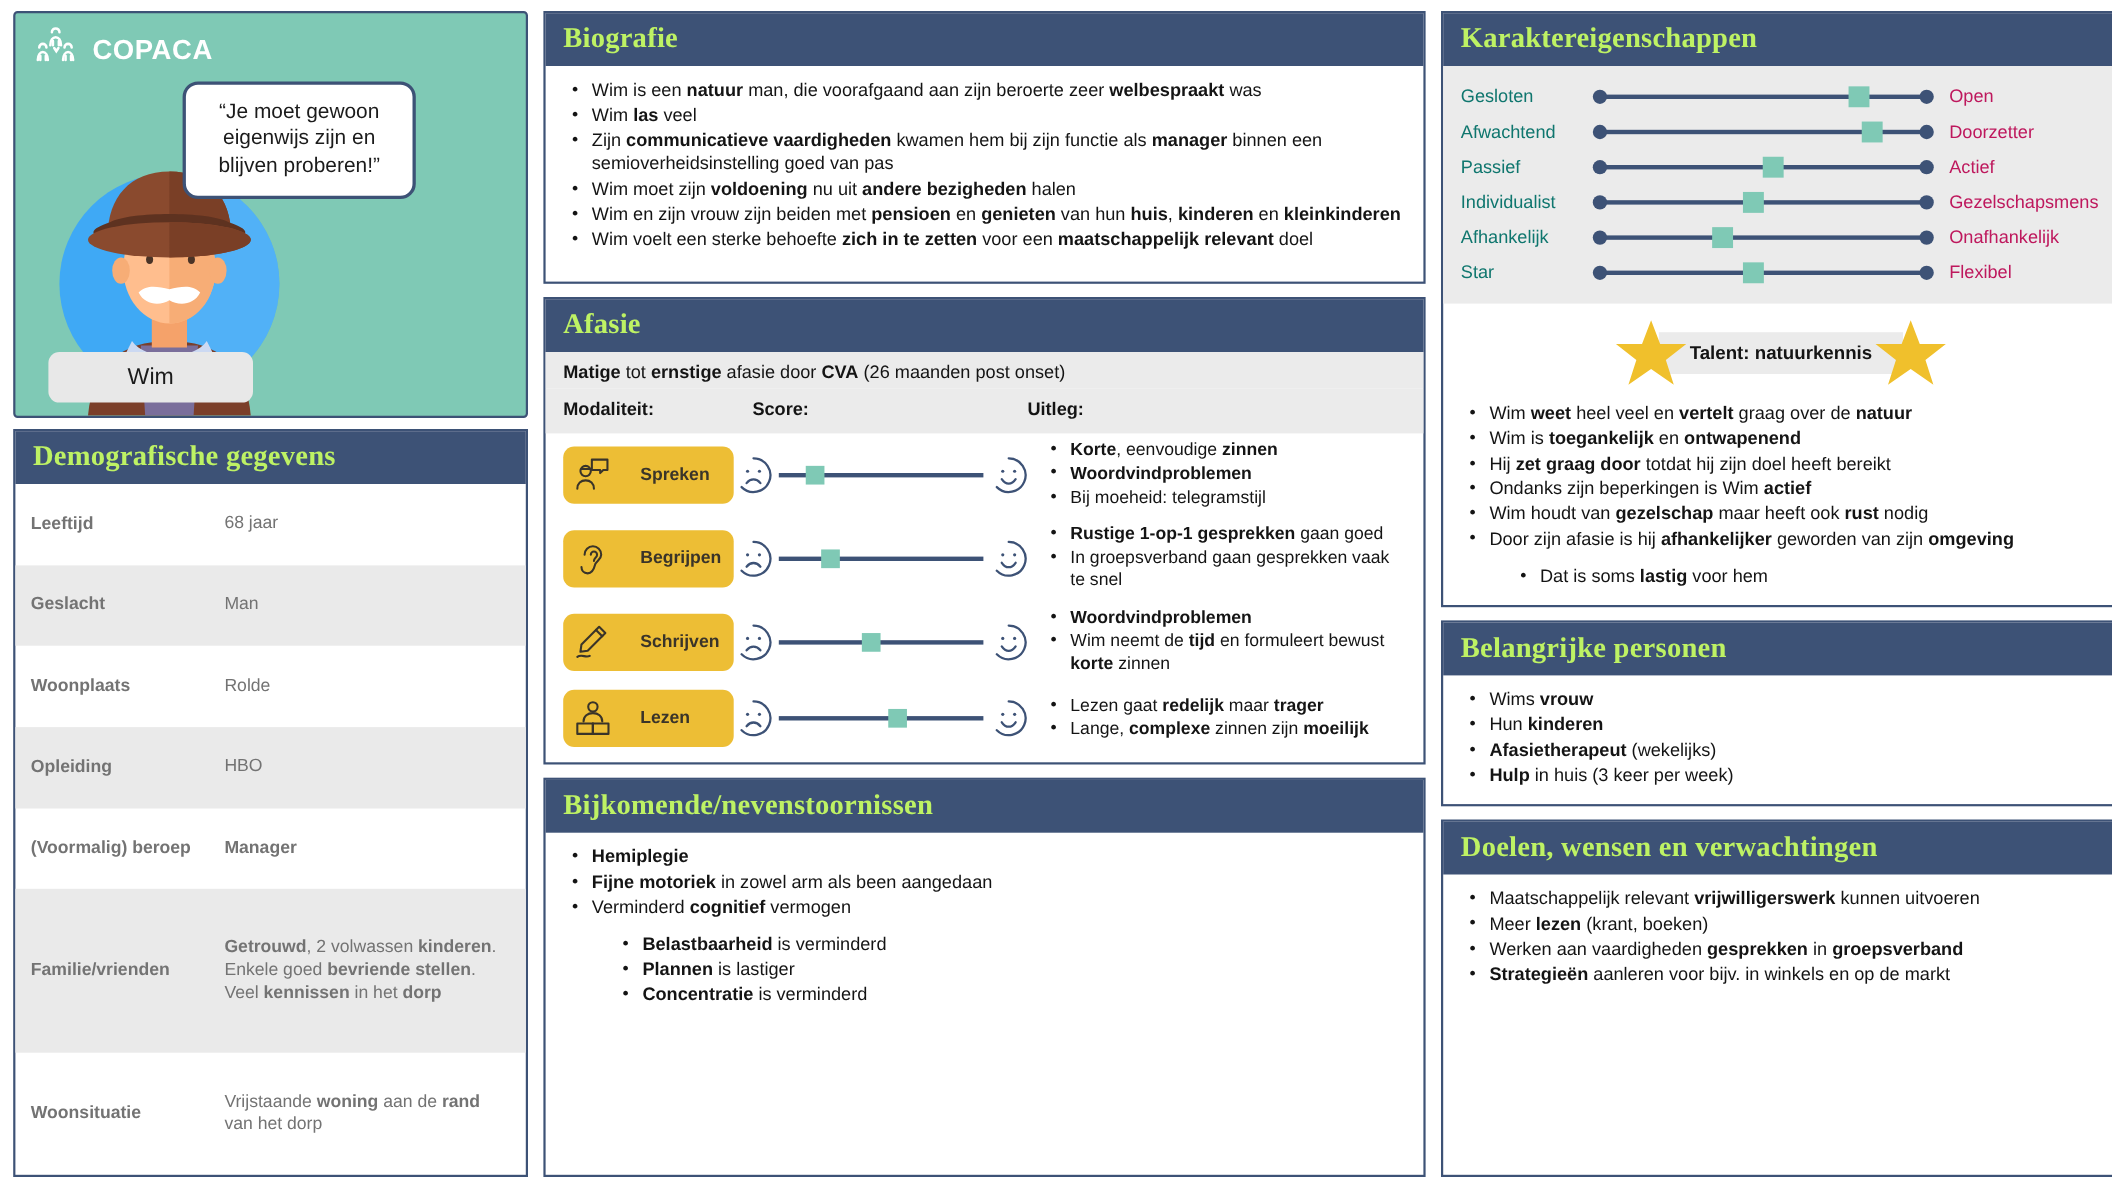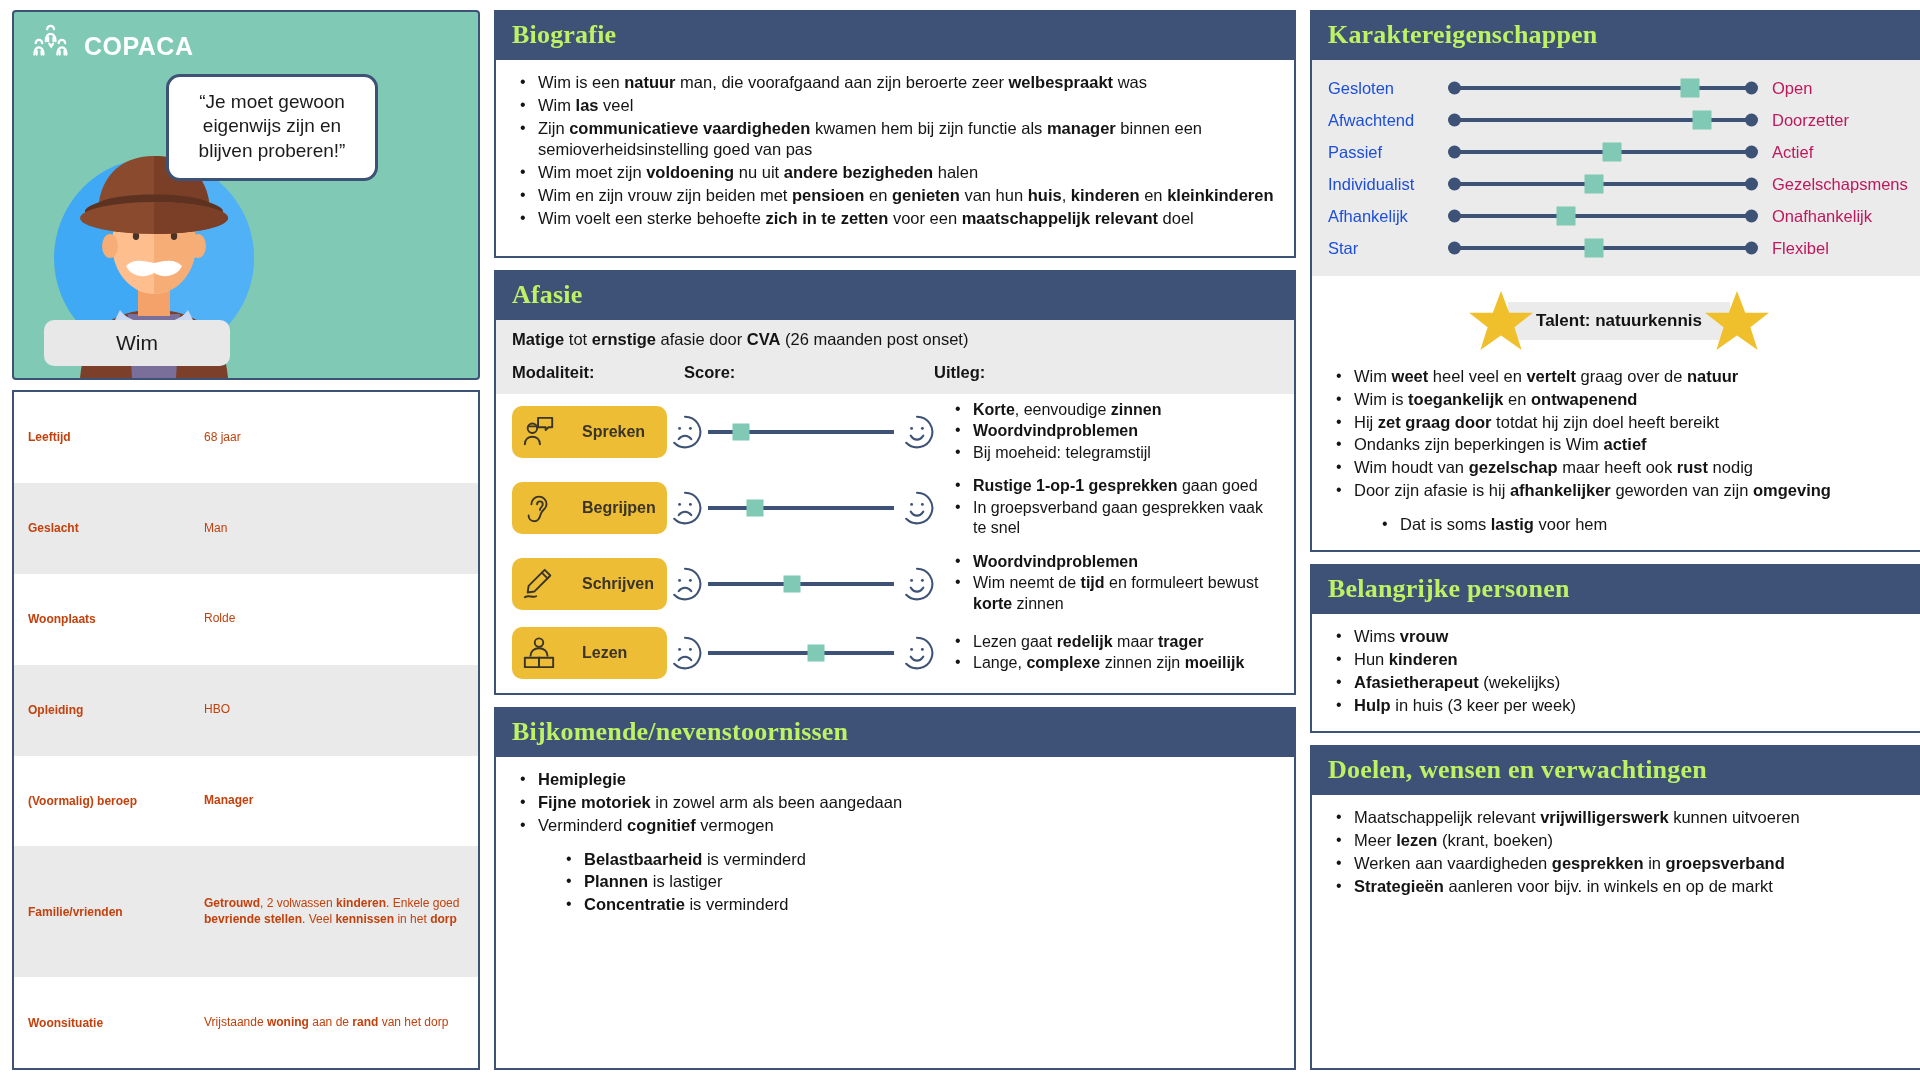--- a/index.html
+++ b/index.html
@@ -101,21 +101,21 @@
     display: flex; align-items: center; justify-content: center;
     font-size: 21px; color: #1b1b1b;
     z-index: 6;
   }
 
   
   .demo-card { margin-top: 10px; flex: 1 1 auto; display: flex; flex-direction: column; }
   .demo-table { width: 100%; border-collapse: collapse; flex: 1 1 auto; }
   .demo-table td {
     padding: 10px 14px;
-    font-size: 12px; color: #c2410c;
+    font-size: 16px; color: #737373;
     vertical-align: middle;
   }
   .demo-table td.k { font-weight: bold; width: 176px; }
   .demo-table tr.alt td { background: #eaeaea; }
   .demo-table td.v { line-height: 1.3; }
 
   
   .afasie-sub {
     background: #ebebeb;
     padding: 10px 16px 4px 16px;
@@ -160,21 +160,21 @@
   .mod-expl { flex: 1; padding-left: 12px; }
   .mod-expl ul.bul li { font-size: 16px; line-height: 1.28; }
 
   
   .trait-zone { background: #ebebeb; padding: 12px 16px 12px 16px; }
   .trait-row {
     display: flex; align-items: center;
     height: 32px;
   }
   .trait-left {
-    width: 120px; font-size: 16.5px; color: #1d4ed8; flex: none;
+    width: 120px; font-size: 16.5px; color: #0f766e; flex: none;
   }
   .trait-bar {
     position: relative; flex: 1; height: 28px; display: flex; align-items: center;
   }
   .trait-line {
     position: absolute; left: 6px; right: 6px; height: 4px; background: #3d5276;
   }
   .dot {
     position: absolute; width: 13px; height: 13px; border-radius: 50%;
     background: #3d5276; top: 50%; transform: translateY(-50%);
@@ -265,20 +265,21 @@
 
       <svg class="bubble-tail" width="80" height="70" viewBox="0 0 80 70">
         <path d="M74 0 L74 40 L4 64 Z" fill="#ffffff" stroke="#3d5276" stroke-width="3"></path>
         <path d="M72 2 L72 36" stroke="#ffffff" stroke-width="7"></path>
       </svg>
 
       <div class="bubble">“Je moet gewoon eigenwijs zijn en blijven proberen!”</div>
     </div>
 
     <div class="card demo-card">
+      <div class="card-head">Demografische gegevens</div>
       <table class="demo-table">
         <tbody id="demo-body">
             <tr>
               <td class="k">Leeftijd</td>
               <td class="v">68 jaar</td>
             </tr>
             <tr class="alt">
               <td class="k">Geslacht</td>
               <td class="v">Man</td>
             </tr>

